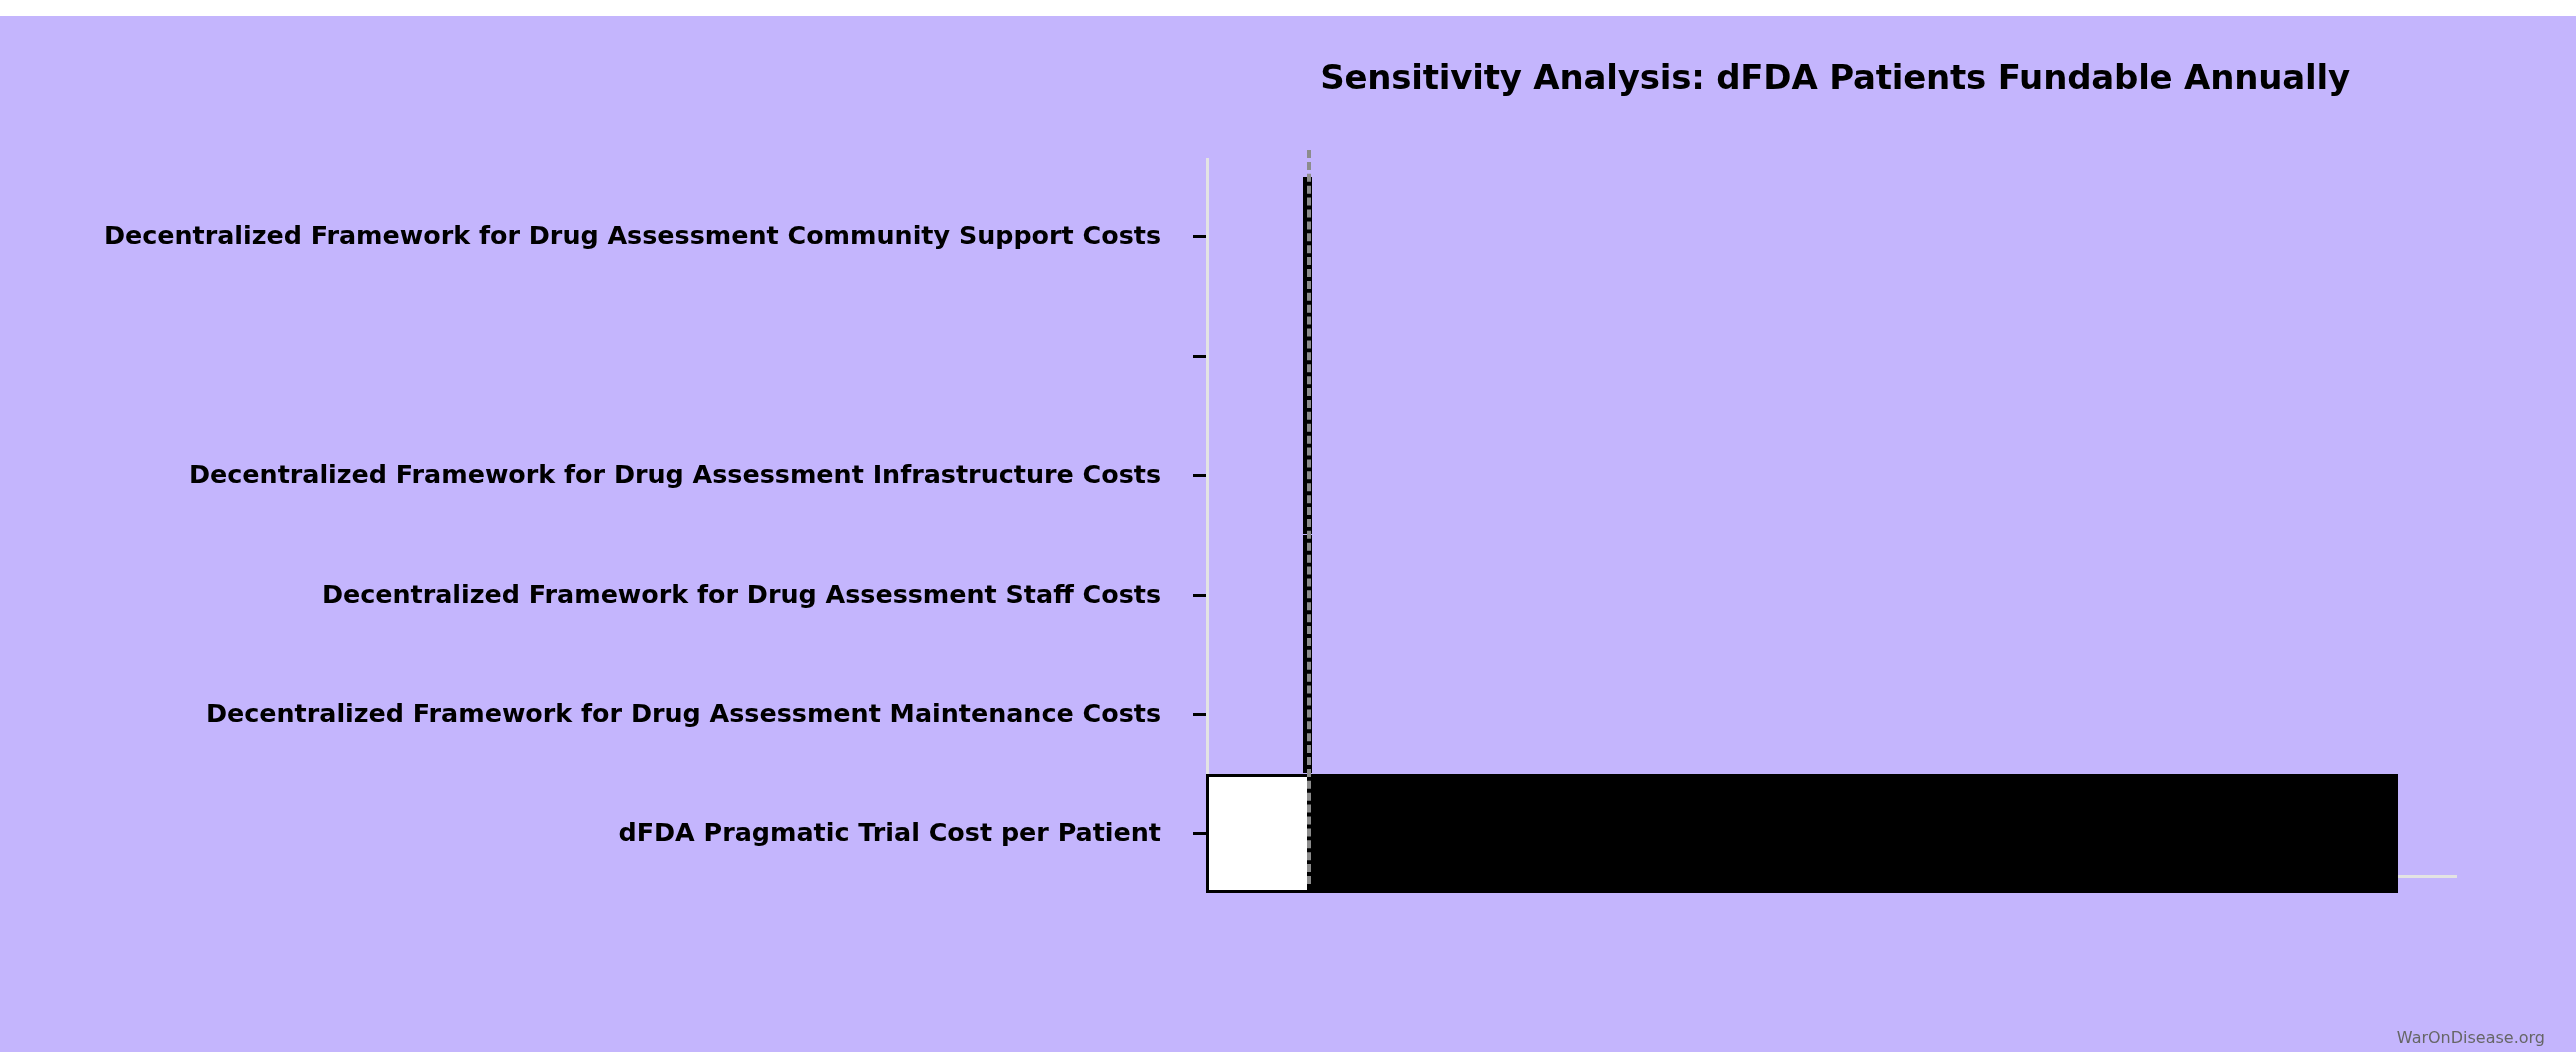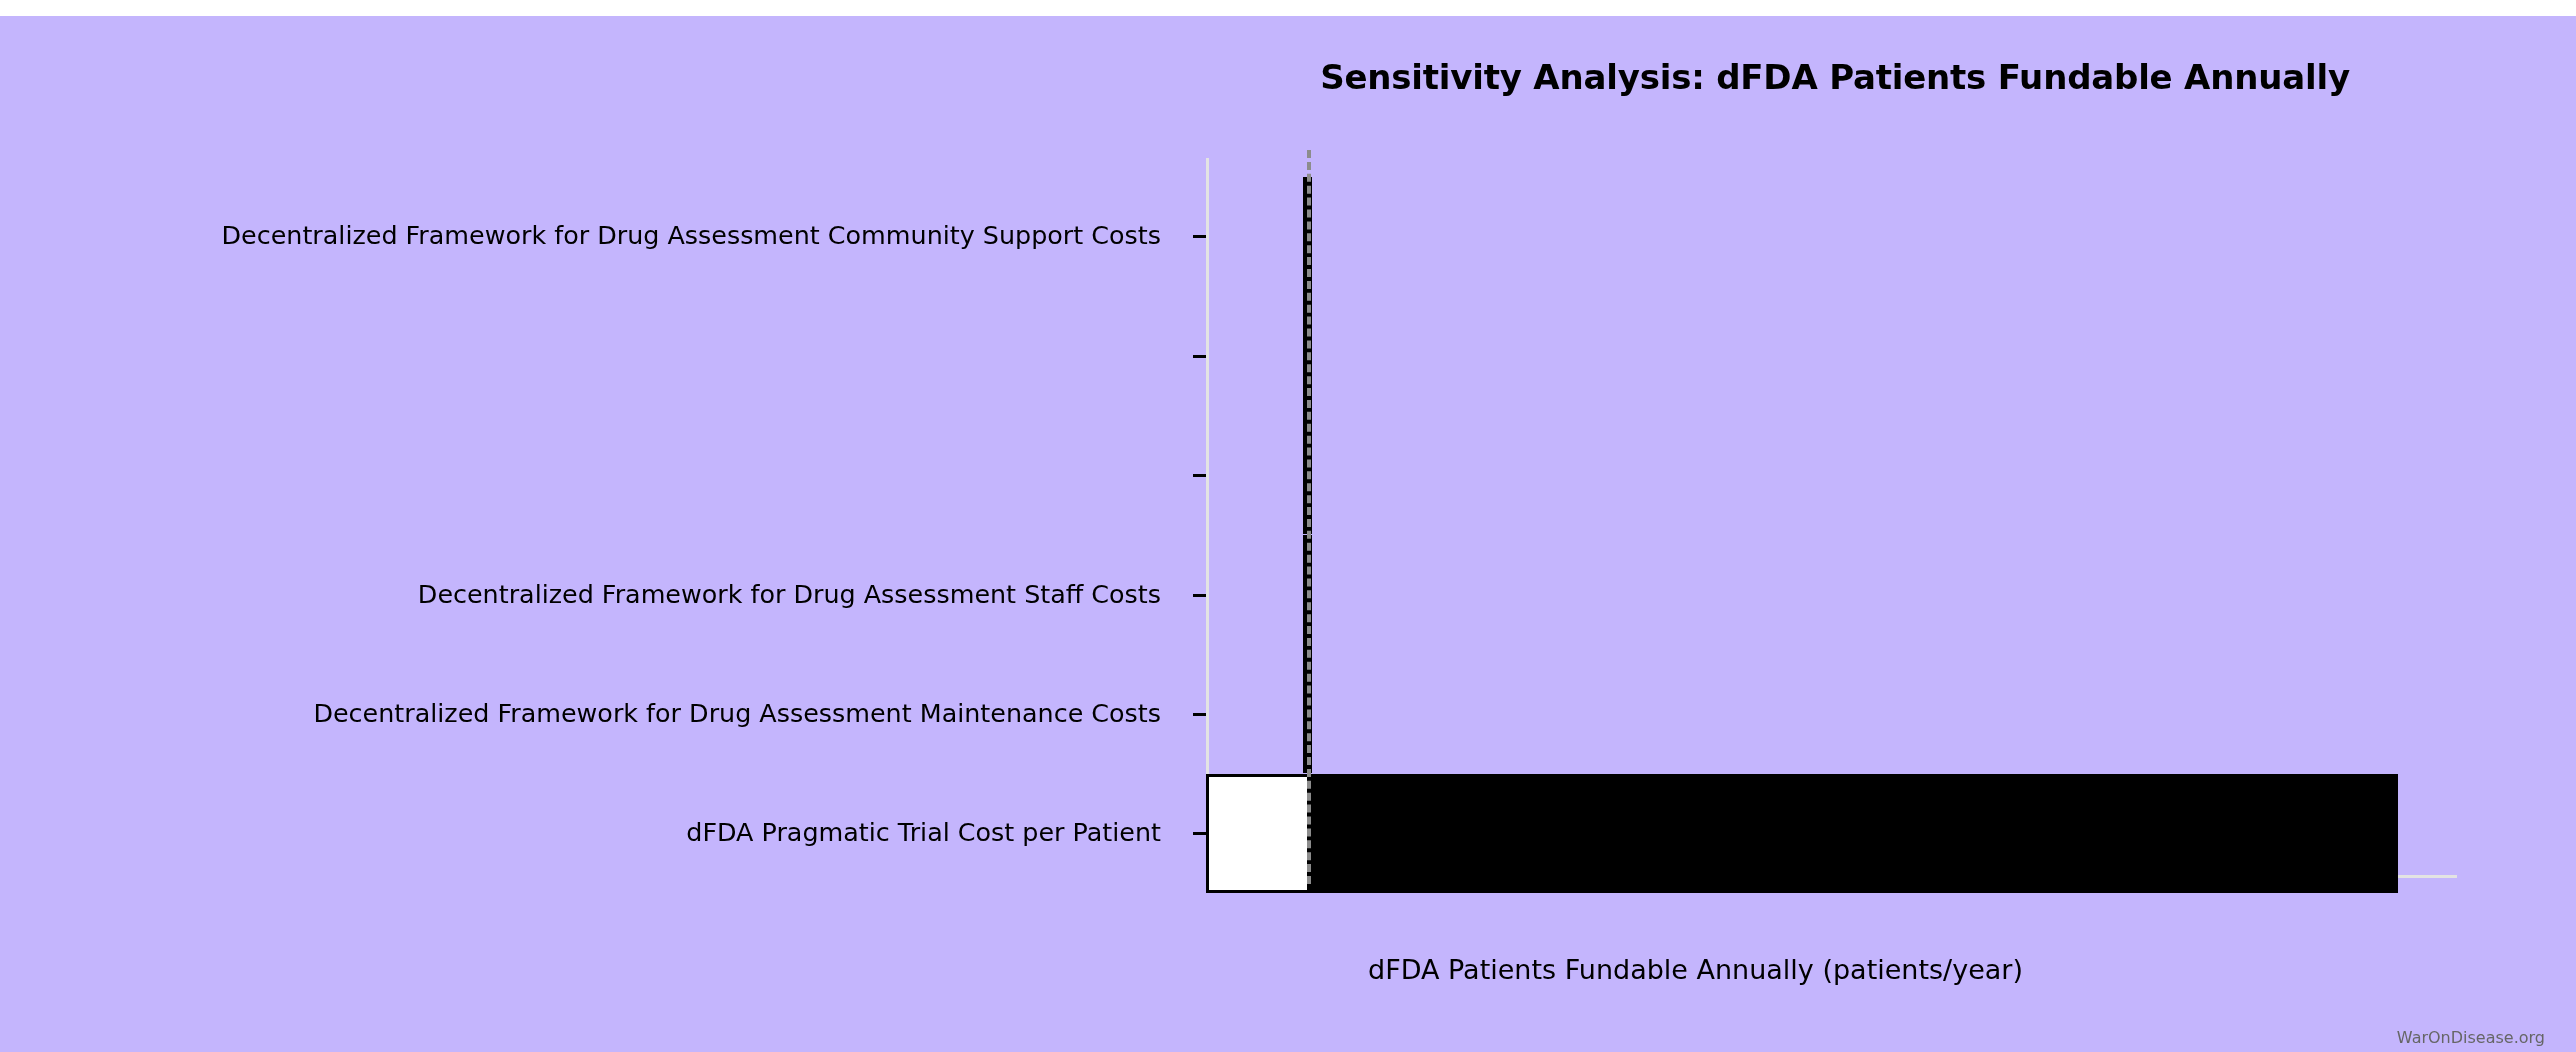--- a/index.html
+++ b/index.html
@@ -59,21 +59,21 @@
   
   .ylabel{
     position:absolute;
     right:2576px;
     text-align:right;
     font-size:25.4px;
     color:#000;
     white-space:nowrap;
     line-height:1;
   }
-  #ylabels{position:absolute;left:0;top:142px;width:1190px;height:719px;}
+  #ylabels{position:absolute;left:0;top:142px;width:1190px;height:719px;font-weight:bold;}
   #ylabels .ylabel{
     position:absolute;left:0;width:1161px;right:auto;
     text-align:right;
     transform:translateY(-50%);
   }
 
   
   #xticks{position:absolute;left:1206px;top:861px;width:1251px;height:117px;}
   .xtick-mark{position:absolute;top:0;width:2.9px;height:13.7px;background:#000;}
   .xtick-label{
@@ -99,20 +99,21 @@
 </style>
 </head>
 <body>
 
 <div id="figure">
 
   <div id="chart-title">Sensitivity Analysis: dFDA Patients Fundable Annually</div>
 
   <div id="ylabels">
     <div class="ylabel" style="top:78px">Decentralized Framework for Drug Assessment Community Support Costs</div>
+    <div class="ylabel" style="top:317px">Decentralized Framework for Drug Assessment Infrastructure Costs</div>
     <div class="ylabel" style="top:556px">Decentralized Framework for Drug Assessment Maintenance Costs</div>
     <div class="ylabel" style="top:437px">Decentralized Framework for Drug Assessment Staff Costs</div>
     <div class="ylabel" style="top:675px">dFDA Pragmatic Trial Cost per Patient</div>
   </div>
 
   <div id="plot-area">
 
     <div id="spine-left"></div>
     <div id="spine-bottom"></div>
 
@@ -141,18 +142,17 @@
     <div class="bar-row" style="top:616px">
       <div class="bar-seg seg-neg" style="left:0px;width:103px;"></div>
       <div class="bar-seg seg-pos" style="left:101px;width:1091px;"></div>
     </div>
 
     <div id="baseline"></div>
 
   </div>
 
 
-  <div id="xaxis-title">dFDA Patients Fundable Annually (patients/year)</div>
 
   <div id="watermark">WarOnDisease.org</div>
 
 </div>
 
 
 </body></html>

